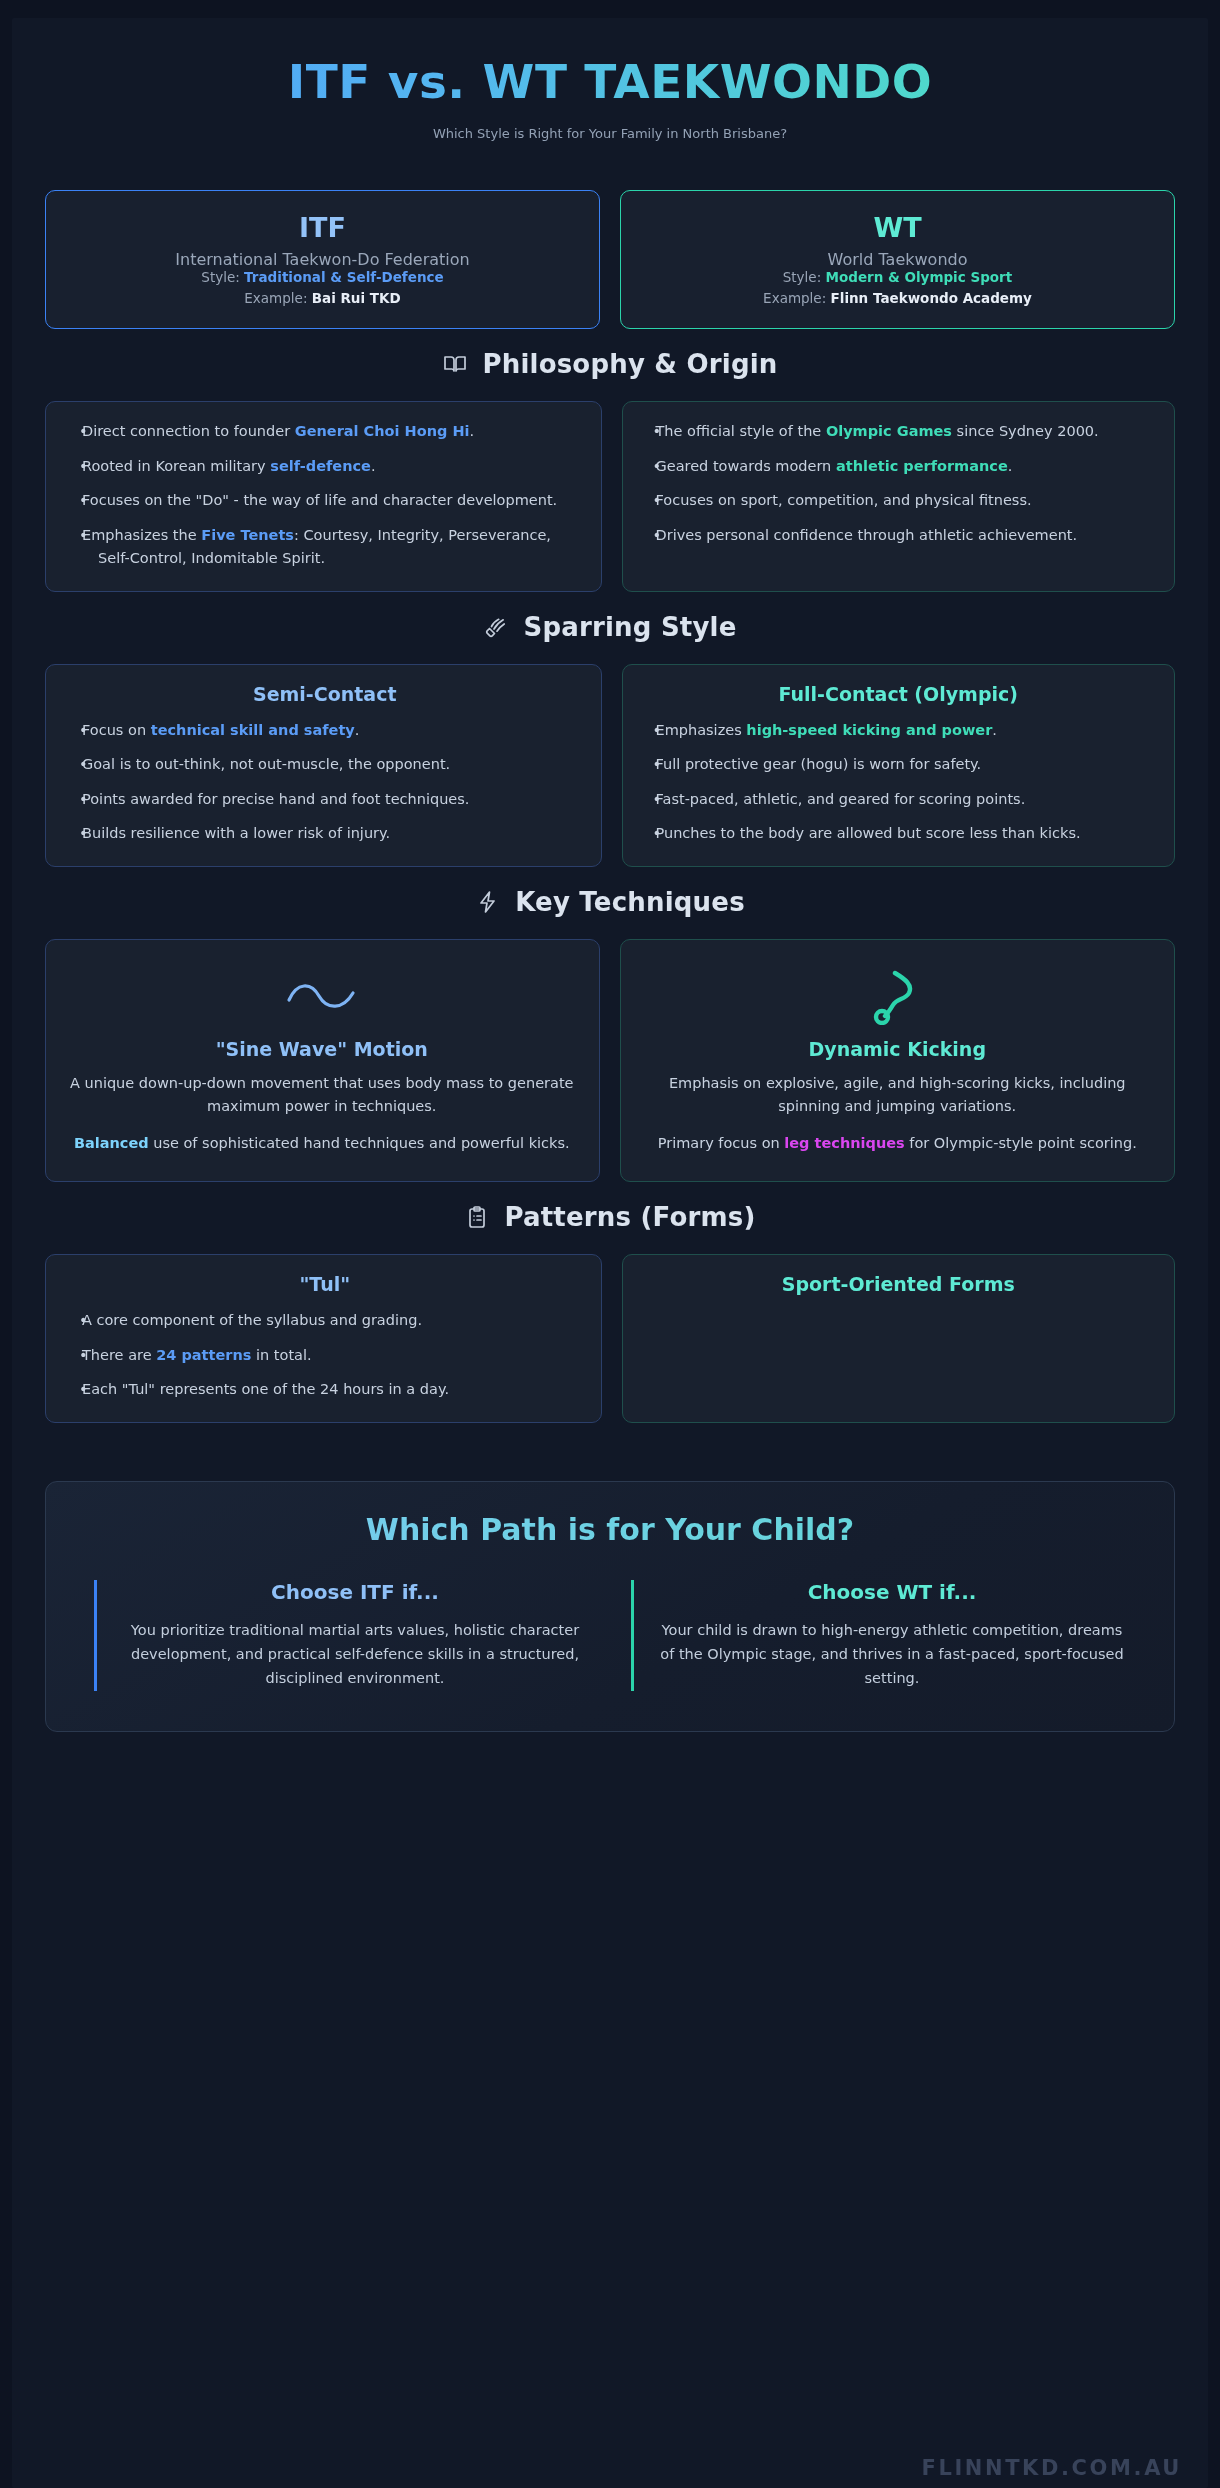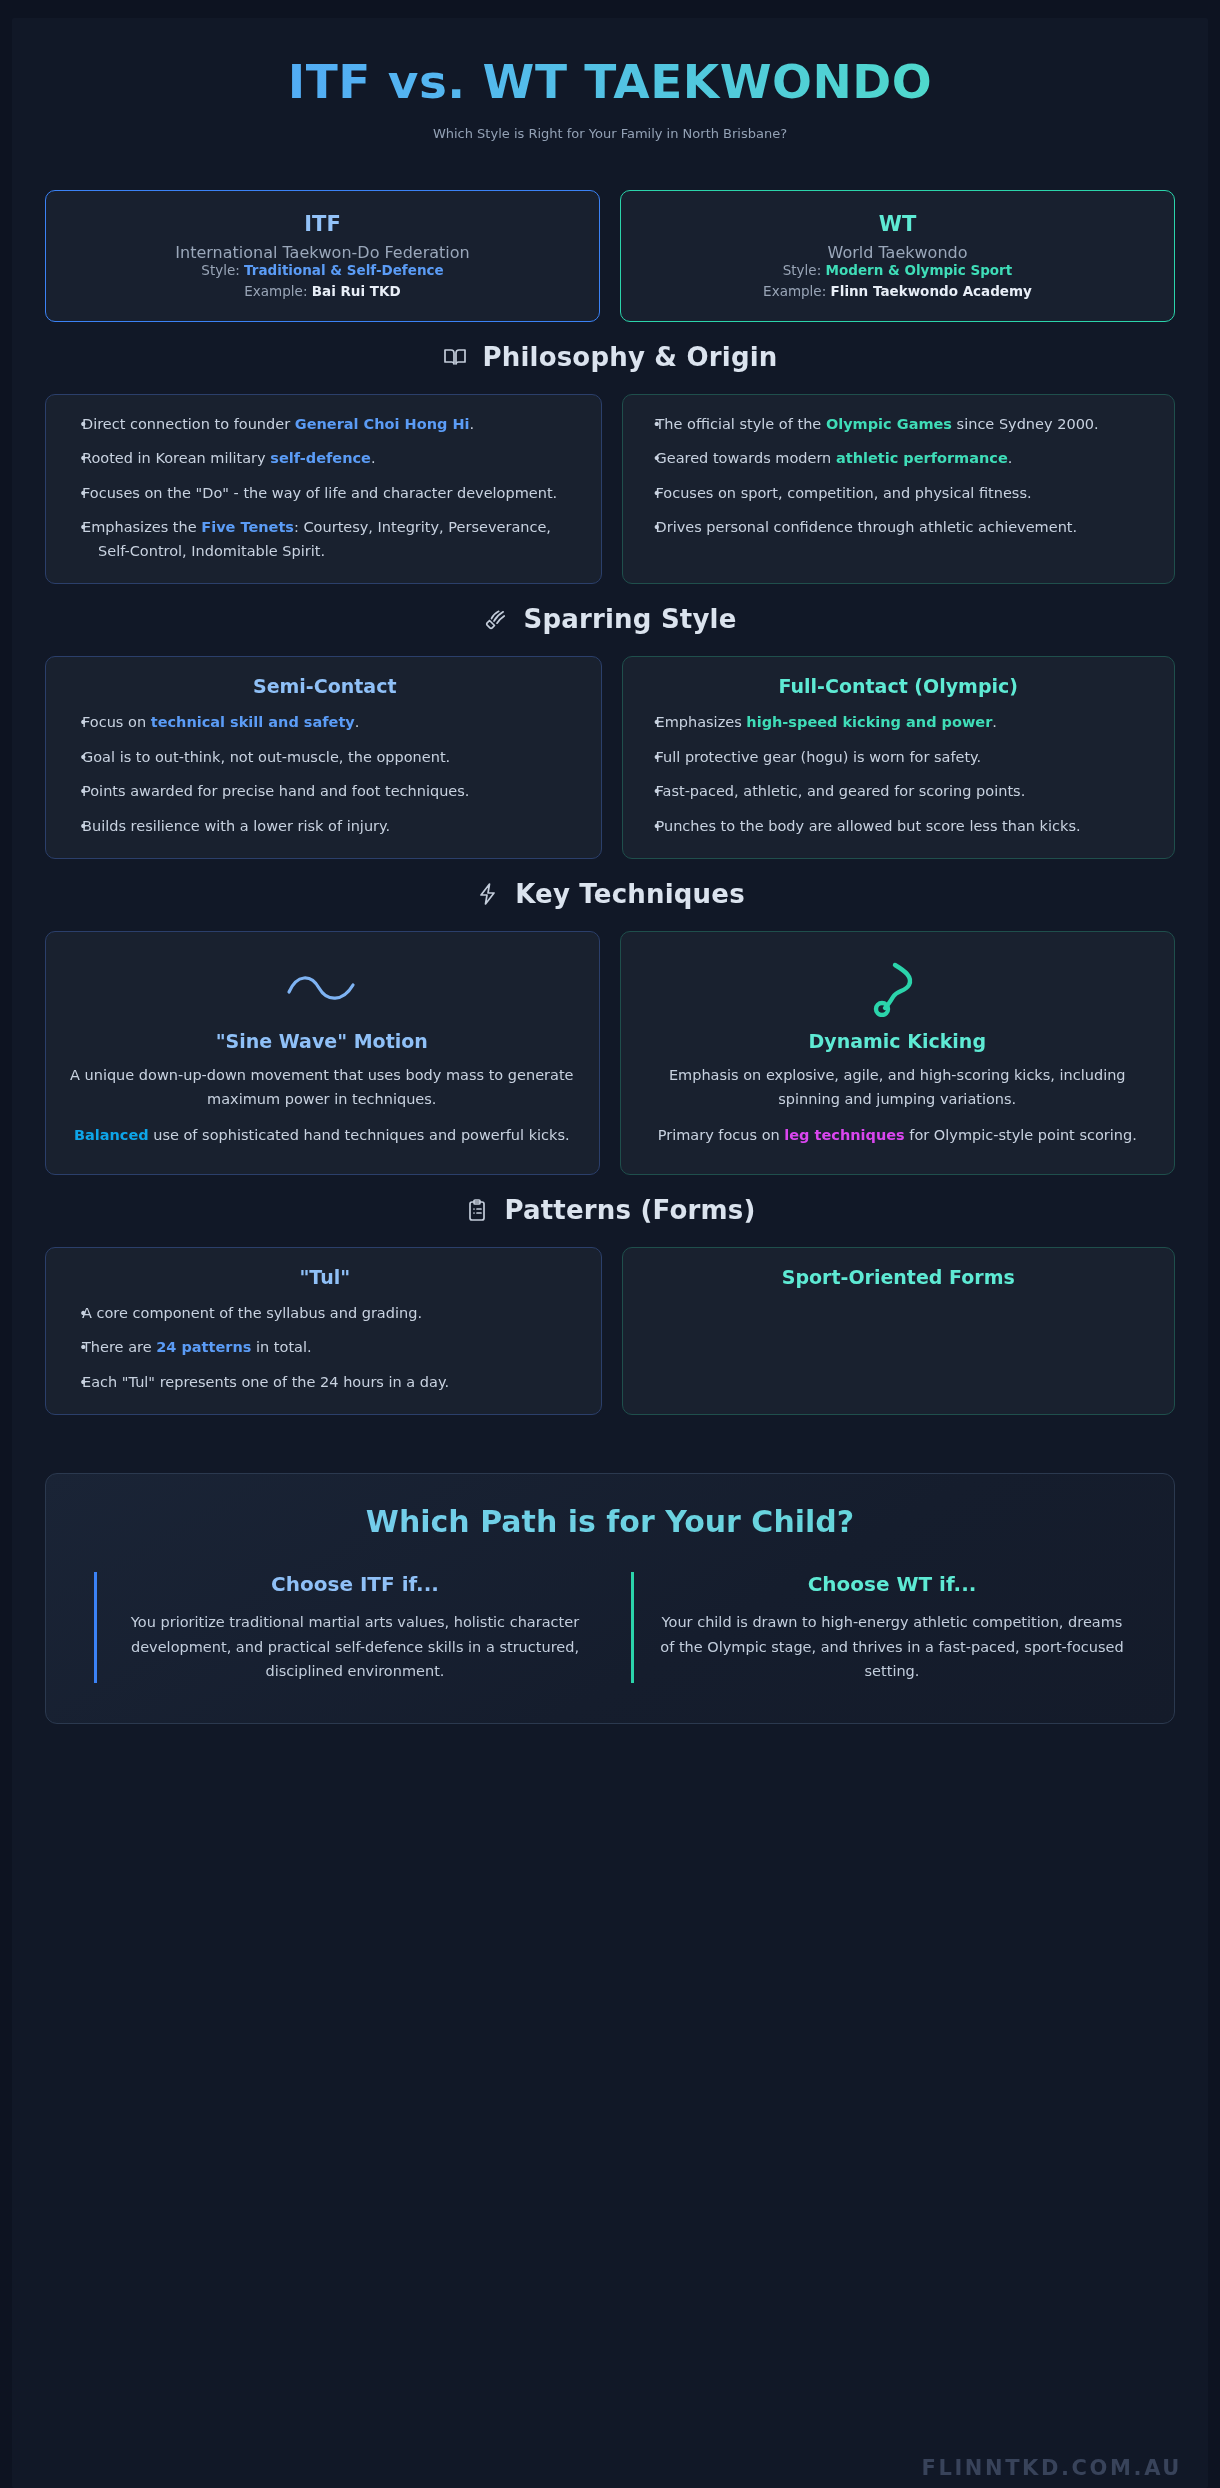--- a/index.html
+++ b/index.html
@@ -65,21 +65,21 @@
 
   .intro-card {
     border-radius: 10px;
     padding: 20px 18px 22px 18px;
     text-align: center;
     background: #18202f;
   }
   .intro-card.itf { border: 1.5px solid #3b82f6; }
   .intro-card.wt  { border: 1.5px solid #2bd4ab; }
 
-  .intro-abbr { font-size: 21px; font-weight: bold; line-height: 1.25; }
+  .intro-abbr { font-size: 27px; font-weight: bold; line-height: 1.25; }
   .intro-card.itf .intro-abbr { color: #93c2f8; }
   .intro-card.wt  .intro-abbr { color: #5eead4; }
 
   .intro-full { font-size: 16px; color: #9aa7ba; margin-top: 6px; }
 
   .intro-line { font-size: 13.5px; color: #99a5b7; }
   .intro-line:last-child { margin-top: 5px; }
   .intro-line b { font-weight: bold; }
   .intro-card.itf .intro-line .acc { color: #5b9cf6; }
   .intro-card.wt  .intro-line .acc { color: #3fddb8; }
@@ -154,21 +154,21 @@
   .tech-card.itf .tech-title { color: #8fc0f7; }
   .tech-card.wt  .tech-title { color: #5eead4; }
   .tech-p {
     font-size: 14.5px;
     line-height: 1.62;
     color: #c8d2e0;
     margin-bottom: 13px;
   }
   .tech-p:last-child { margin-bottom: 0; }
   .tech-p b { font-weight: bold; }
-  .tech-card.itf .tech-p b { color: #0ea5e9; }
+  .tech-card.itf .tech-p b { color: #7dd3fc; }
   .tech-card.wt  .tech-p b { color: #d946ef; }
 
   
   .verdict {
     margin: 58px 33px 0 33px;
     border: 1px solid #2b394f;
     border-radius: 12px;
     background: linear-gradient(150deg, #1a2436 0%, #151d2d 60%, #141b2a 100%);
     padding: 30px 30px 40px 30px;
   }

